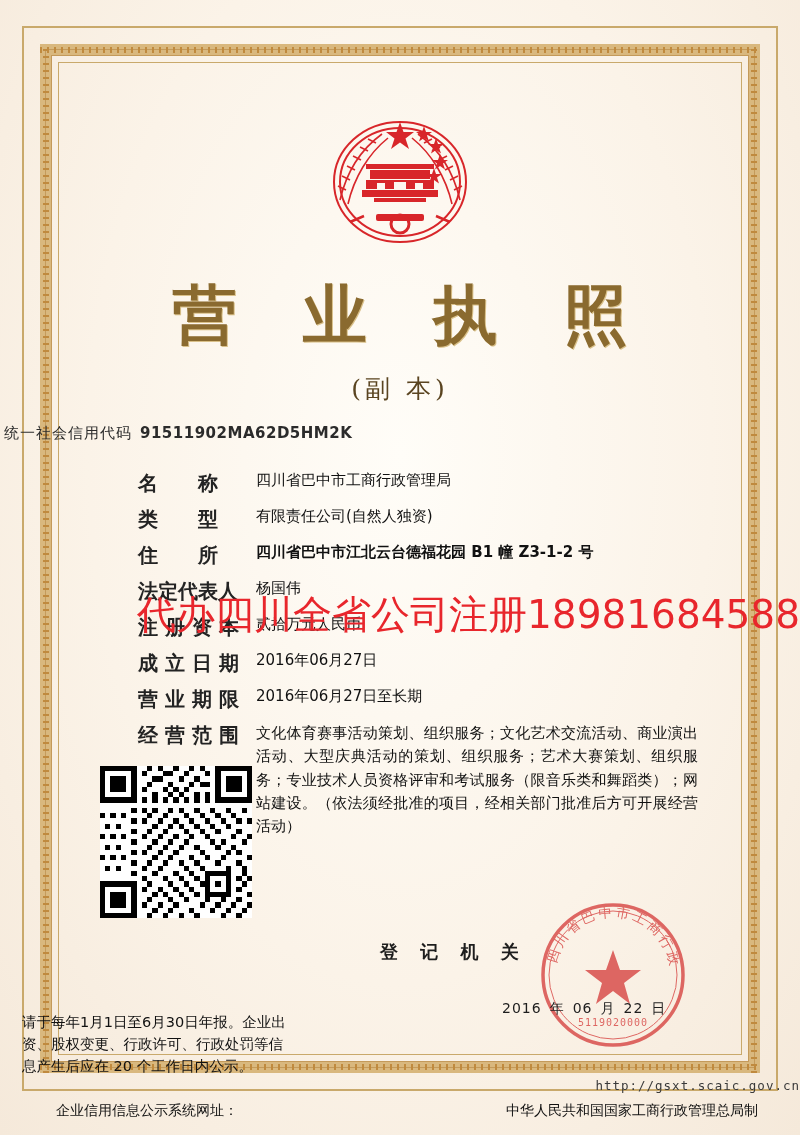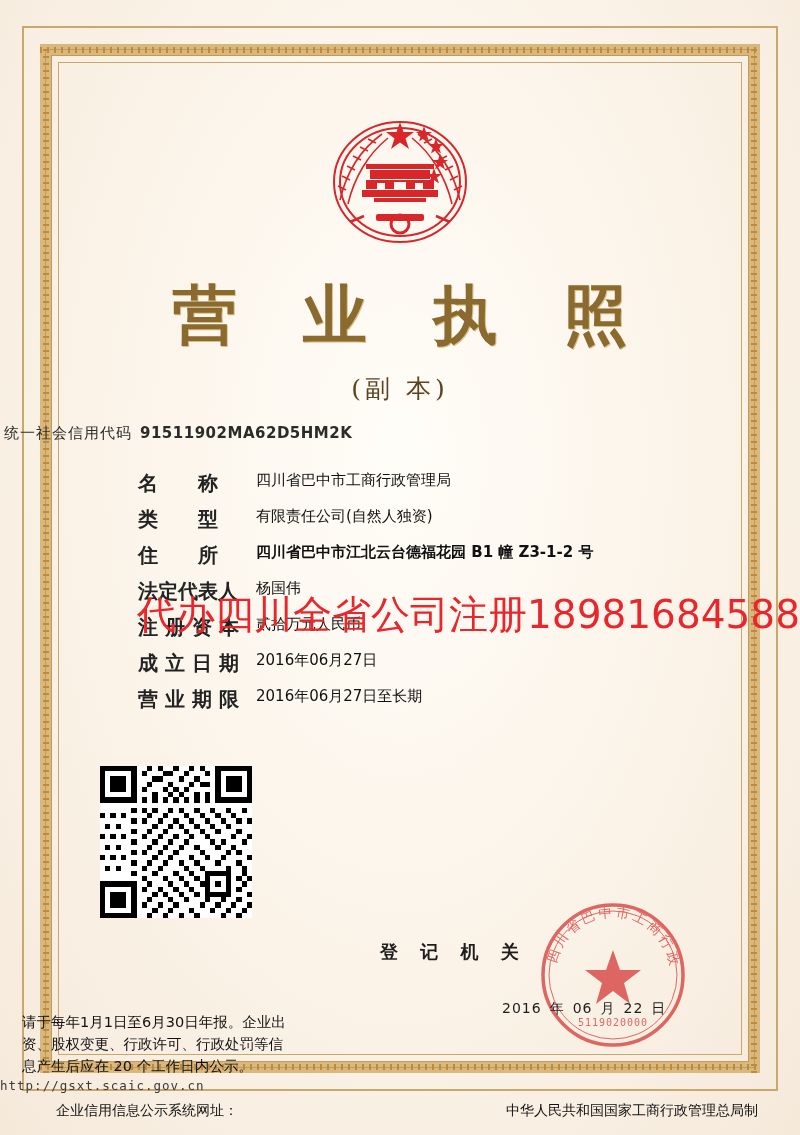--- a/index.html
+++ b/index.html
@@ -244,21 +244,21 @@
     top: 1012px;
     font-size: 14.5px;
     line-height: 1.5;
     color: #111;
     width: 270px;
   }
   .url-center {
     position: absolute;
     left: 0; right: 0;
     top: 1078px;
-    text-align: left;
+    text-align: right;
     font-family: "DejaVu Sans Mono", "Liberation Mono", monospace;
     font-size: 12.5px;
     color: #3a3a3a;
     letter-spacing: 1px;
   }
   .footer-left {
     position: absolute;
     left: 56px;
     top: 1102px;
     font-size: 14px;
@@ -372,20 +372,24 @@
     <div class="row">
       <div class="label">成 立 日 期</div>
       <div class="value">2016年06月27日</div>
     </div>
 
     <div class="row">
       <div class="label">营 业 期 限</div>
       <div class="value">2016年06月27日至长期</div>
     </div>
 
+    <div class="row scope">
+      <div class="label">经 营 范 围</div>
+      <div class="value">文化体育赛事活动策划、组织服务；文化艺术交流活动、商业演出活动、大型庆典活动的策划、组织服务；艺术大赛策划、组织服务；专业技术人员资格评审和考试服务（限音乐类和舞蹈类）；网站建设。（依法须经批准的项目，经相关部门批准后方可开展经营活动）</div>
+    </div>
 
   </div>
 
   <div class="qr">
     <svg viewBox="0 0 29 29" width="152" height="152" shape-rendering="crispEdges">
       <rect width="29" height="29" fill="#ffffff"></rect>
       <g fill="#000000">
 
         <rect x="0" y="0" width="7" height="1"></rect>
           <rect x="0" y="6" width="7" height="1"></rect>

